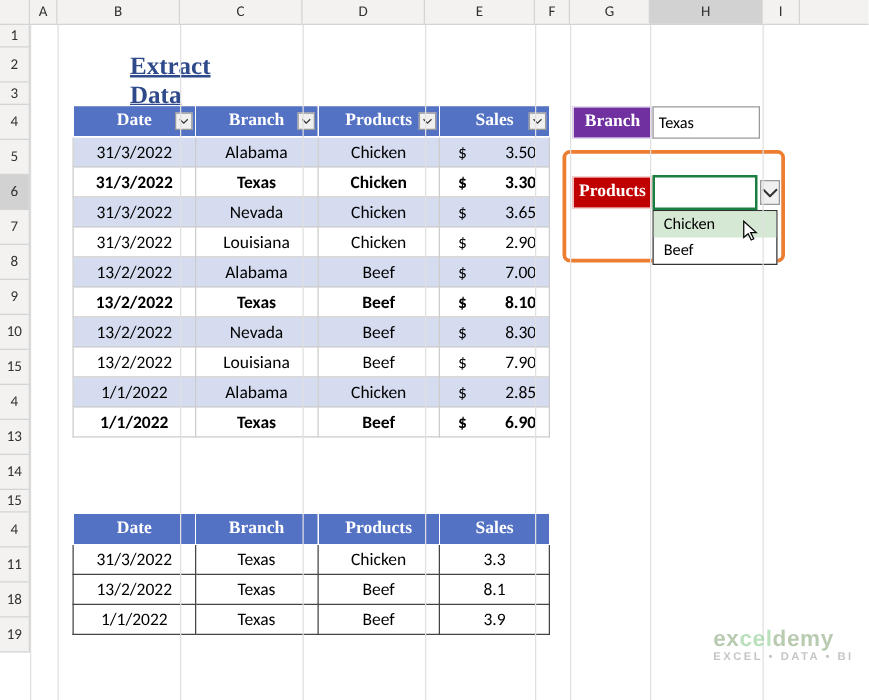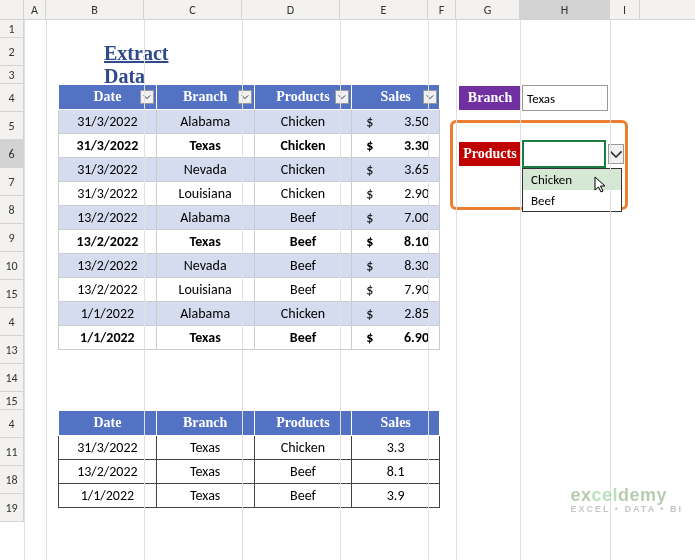--- a/index.html
+++ b/index.html
@@ -41,21 +41,21 @@
 .highlight-box { position: absolute; border: 3px solid #ed7d31; border-radius: 6px; }
 
 .sel-cell { position: absolute; border: 2px solid #1a7e43; background: #fff; }
 .dd-btn { position: absolute; width: 16px; height: 20px; border: 1px solid #999; background: #f0f0f0; display: flex; align-items: center; justify-content: center; }
 .dd-list { position: absolute; background: #fff; border: 1px solid #333; font-size: 13px; }
 .dd-item { padding: 3px 8px; }
 .dd-item.hov { background: #d5e8d4; }
 
 .cursor { position: absolute; }
 
-.watermark { position: absolute; right: 12px; bottom: 46px; font-family: Arial; font-weight: bold; font-size: 18px; color: rgba(51,105,30,0.35); letter-spacing: 0.5px; }
+.watermark { position: absolute; right: 12px; bottom: 30px; font-family: Arial; font-weight: bold; font-size: 18px; color: rgba(51,105,30,0.35); letter-spacing: 0.5px; }
 .watermark .g { color: rgba(102,187,106,0.45); }
 .watermark .sub { font-size: 9px; display: block; color: rgba(90,90,90,0.35); letter-spacing: 2px; margin-top: -2px; }
 </style>
 </head>
 <body>
 
 <div class="col-headers">
   <div class="ch" style="width:24px"></div>
 <div class="ch" style="width: 22px;">A</div>
     <div class="ch" style="width: 98px;">B</div>

